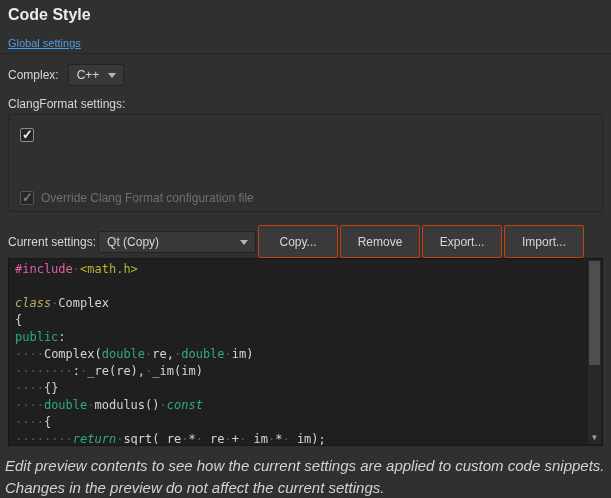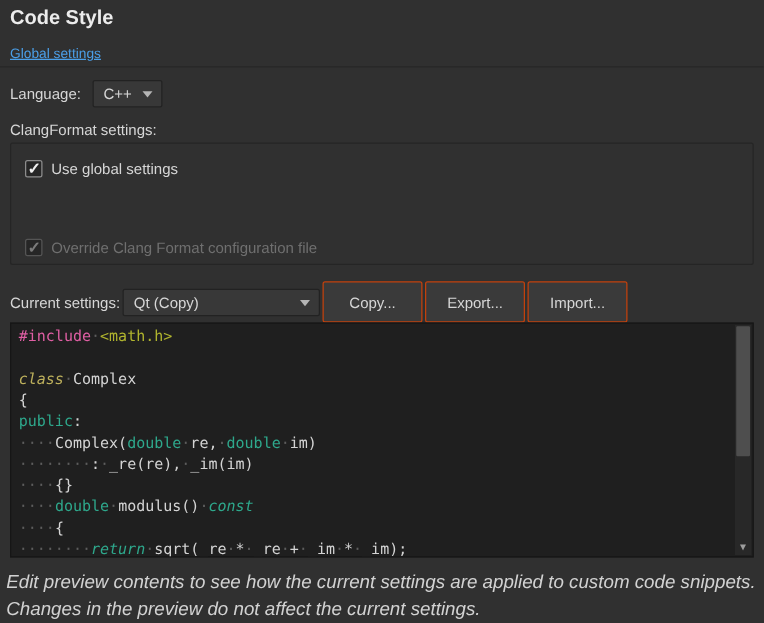--- a/index.html
+++ b/index.html
@@ -65,45 +65,45 @@
   .footer { position:absolute; left:5px; top:455px; width:602px; font-size:15px; font-style:italic; color:#d2d2d2; line-height:1.45; }
 </style>
 </head>
 <body>
 
 <div class="title">Code Style</div>
 <div class="link">Global settings</div>
 <div class="sep"></div>
 
 <div class="row-language">
-  <span>Language:</span>
+  <span>Complex:</span>
   <div class="combo">
     <span>C++</span>
   </div>
 </div>
 
 <div class="clang-label">ClangFormat settings:</div>
 
 <div class="groupbox">
   <div class="cb-row" style="left:11px; top:13px;">
     <span class="cb checked"></span>
-    <span>Use global settings</span>
   </div>
   <div class="cb-row" style="left:11px; top:76px;">
     <span class="cb checked disabled"></span>
     <span class="disabled-text">Override Clang Format configuration file</span>
   </div>
 </div>
 
 <div class="row-current">
   <span>Current settings:</span>
   <div class="combo" style="width:158px;">
     <span>Qt (Copy)</span>
   </div>
   <button class="btn">Copy...</button>
+  <button class="btn">Remove</button>
   <button class="btn">Export...</button>
   <button class="btn">Import...</button>
 </div>
 
 <div class="editor">
   <div class="code"><div class="code-line"><span class="tok-pre" style="color: rgb(224, 95, 164);">#include</span><span class="tok-ws" style="color: rgb(93, 93, 93);">·</span><span class="tok-inc" style="color: rgb(176, 180, 46);">&lt;math.h&gt;</span></div><div class="code-line">&nbsp;</div><div class="code-line"><span class="tok-cls" style="color: rgb(189, 176, 92);">class</span><span class="tok-ws" style="color: rgb(93, 93, 93);">·</span><span class="tok-txt" style="color: rgb(212, 212, 212);">Complex</span></div><div class="code-line"><span class="tok-txt" style="color: rgb(212, 212, 212);">{</span></div><div class="code-line"><span class="tok-kw" style="color: rgb(46, 168, 140);">public</span><span class="tok-txt" style="color: rgb(212, 212, 212);">:</span></div><div class="code-line"><span class="tok-ws" style="color: rgb(93, 93, 93);">····</span><span class="tok-txt" style="color: rgb(212, 212, 212);">Complex(</span><span class="tok-kw" style="color: rgb(46, 168, 140);">double</span><span class="tok-ws" style="color: rgb(93, 93, 93);">·</span><span class="tok-txt" style="color: rgb(212, 212, 212);">re,</span><span class="tok-ws" style="color: rgb(93, 93, 93);">·</span><span class="tok-kw" style="color: rgb(46, 168, 140);">double</span><span class="tok-ws" style="color: rgb(93, 93, 93);">·</span><span class="tok-txt" style="color: rgb(212, 212, 212);">im)</span></div><div class="code-line"><span class="tok-ws" style="color: rgb(93, 93, 93);">········</span><span class="tok-txt" style="color: rgb(212, 212, 212);">:</span><span class="tok-ws" style="color: rgb(93, 93, 93);">·</span><span class="tok-txt" style="color: rgb(212, 212, 212);">_re(re),</span><span class="tok-ws" style="color: rgb(93, 93, 93);">·</span><span class="tok-txt" style="color: rgb(212, 212, 212);">_im(im)</span></div><div class="code-line"><span class="tok-ws" style="color: rgb(93, 93, 93);">····</span><span class="tok-txt" style="color: rgb(212, 212, 212);">{}</span></div><div class="code-line"><span class="tok-ws" style="color: rgb(93, 93, 93);">····</span><span class="tok-kw" style="color: rgb(46, 168, 140);">double</span><span class="tok-ws" style="color: rgb(93, 93, 93);">·</span><span class="tok-txt" style="color: rgb(212, 212, 212);">modulus()</span><span class="tok-ws" style="color: rgb(93, 93, 93);">·</span><span class="tok-kwi" style="color: rgb(46, 168, 140);">const</span></div><div class="code-line"><span class="tok-ws" style="color: rgb(93, 93, 93);">····</span><span class="tok-txt" style="color: rgb(212, 212, 212);">{</span></div><div class="code-line"><span class="tok-ws" style="color: rgb(93, 93, 93);">········</span><span class="tok-kwi" style="color: rgb(46, 168, 140);">return</span><span class="tok-ws" style="color: rgb(93, 93, 93);">·</span><span class="tok-txt" style="color: rgb(212, 212, 212);">sqrt(_re</span><span class="tok-ws" style="color: rgb(93, 93, 93);">·</span><span class="tok-txt" style="color: rgb(212, 212, 212);">*</span><span class="tok-ws" style="color: rgb(93, 93, 93);">·</span><span class="tok-txt" style="color: rgb(212, 212, 212);">_re</span><span class="tok-ws" style="color: rgb(93, 93, 93);">·</span><span class="tok-txt" style="color: rgb(212, 212, 212);">+</span><span class="tok-ws" style="color: rgb(93, 93, 93);">·</span><span class="tok-txt" style="color: rgb(212, 212, 212);">_im</span><span class="tok-ws" style="color: rgb(93, 93, 93);">·</span><span class="tok-txt" style="color: rgb(212, 212, 212);">*</span><span class="tok-ws" style="color: rgb(93, 93, 93);">·</span><span class="tok-txt" style="color: rgb(212, 212, 212);">_im);</span></div></div>
   <div class="vscroll">
     <div class="vthumb"></div>
     <div class="varrow">▼</div>
   </div>

